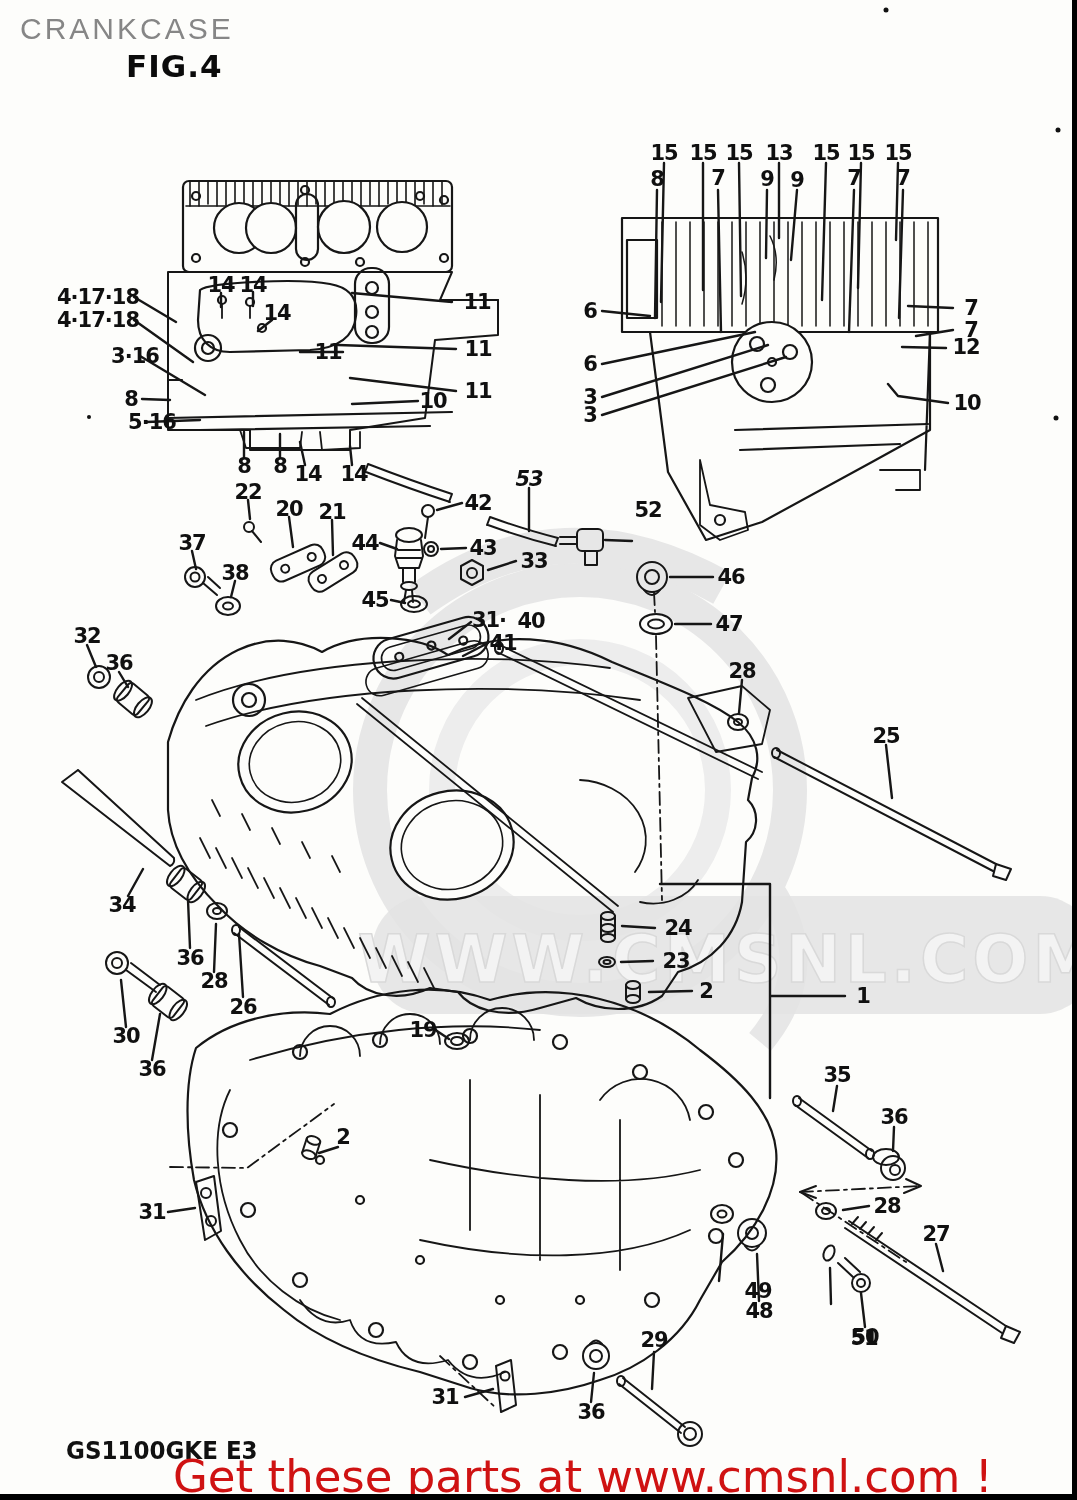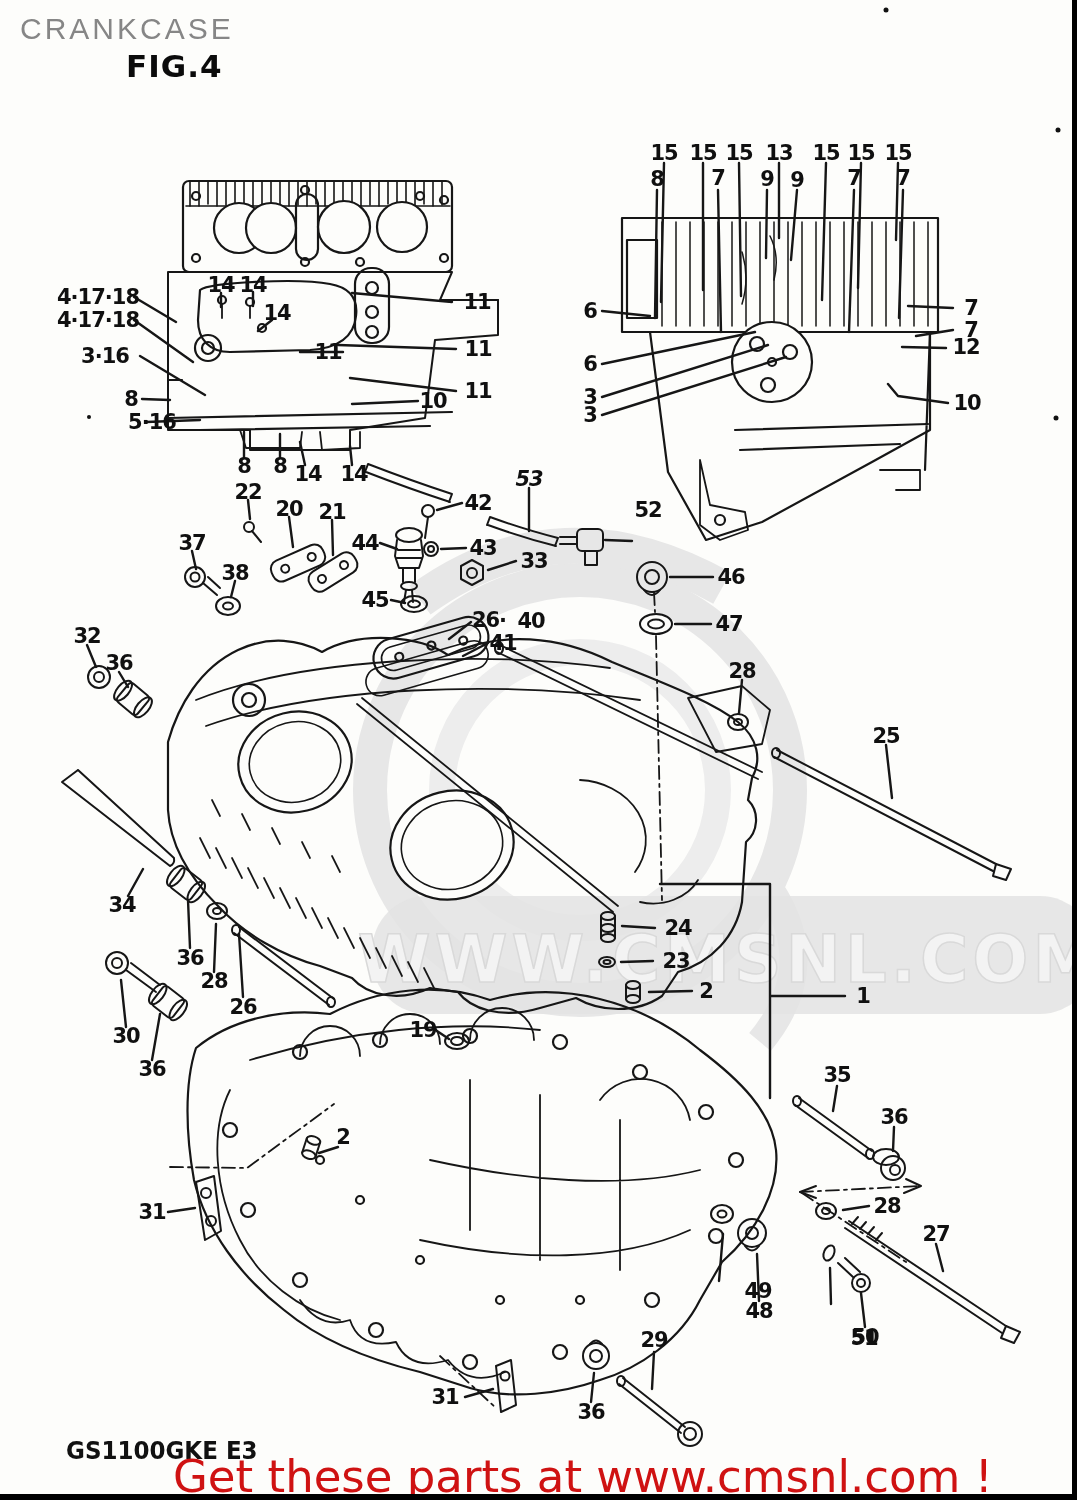--- a/index.html
+++ b/index.html
@@ -371,21 +371,21 @@
           <circle cx="1058" cy="130" r="2.5"></circle>
         <circle cx="1056" cy="418" r="2.5"></circle>
           <circle cx="89" cy="417" r="2"></circle>
       </g>
     </g>
   </svg>
 
   <div class="labels">
       <span class="plabel" style="left: 98px; top: 297px;">4·17·18</span>
       <span class="plabel" style="left: 98px; top: 320px;">4·17·18</span>
-      <span class="plabel" style="left: 105px; top: 356px;">3·16</span>
+      <span class="plabel" style="left: 135px; top: 356px;">3·16</span>
       <span class="plabel" style="left: 131px; top: 399px;">8</span>
       <span class="plabel" style="left: 120px; top: 422px; margin-left: 32px;">5·16</span>
       <span class="plabel" style="left: 221px; top: 285px;">14</span>
       <span class="plabel" style="left: 253px; top: 285px;">14</span>
       <span class="plabel" style="left: 277px; top: 313px;">14</span>
       <span class="plabel" style="left: 477px; top: 302px;">11</span>
       <span class="plabel" style="left: 328px; top: 352px;">11</span>
       <span class="plabel" style="left: 478px; top: 349px;">11</span>
       <span class="plabel" style="left: 478px; top: 391px;">11</span>
       <span class="plabel" style="left: 433px; top: 401px;">10</span>
@@ -423,21 +423,21 @@
       <span class="plabel" style="left: 483px; top: 548px;">43</span>
       <span class="plabel" style="left: 534px; top: 561px;">33</span>
       <span class="plabel" style="left: 478px; top: 503px;">42</span>
       <span class="plabel" style="left: 529px; top: 479px; font-style: italic;">53</span>
       <span class="plabel" style="left: 648px; top: 510px;">52</span>
       <span class="plabel" style="left: 731px; top: 577px;">46</span>
       <span class="plabel" style="left: 729px; top: 624px;">47</span>
       <span class="plabel" style="left: 742px; top: 671px;">28</span>
       <span class="plabel" style="left: 886px; top: 736px;">25</span>
       <span class="plabel" style="left: 375px; top: 600px; text-align: right;">45</span>
-      <span class="plabel" style="left: 489px; top: 620px;">26·</span>
+      <span class="plabel" style="left: 489px; top: 620px;">31·</span>
       <span class="plabel" style="left: 531px; top: 621px;">40</span>
       <span class="plabel" style="left: 503px; top: 643px;">41</span>
       <span class="plabel" style="left: 87px; top: 636px;">32</span>
       <span class="plabel" style="left: 119px; top: 663px;">36</span>
       <span class="plabel" style="left: 122px; top: 905px;">34</span>
       <span class="plabel" style="left: 190px; top: 958px;">36</span>
       <span class="plabel" style="left: 214px; top: 981px;">28</span>
       <span class="plabel" style="left: 243px; top: 1007px;">26</span>
       <span class="plabel" style="left: 126px; top: 1036px; text-align: right;">30</span>
       <span class="plabel" style="left: 152px; top: 1069px;">36</span>

